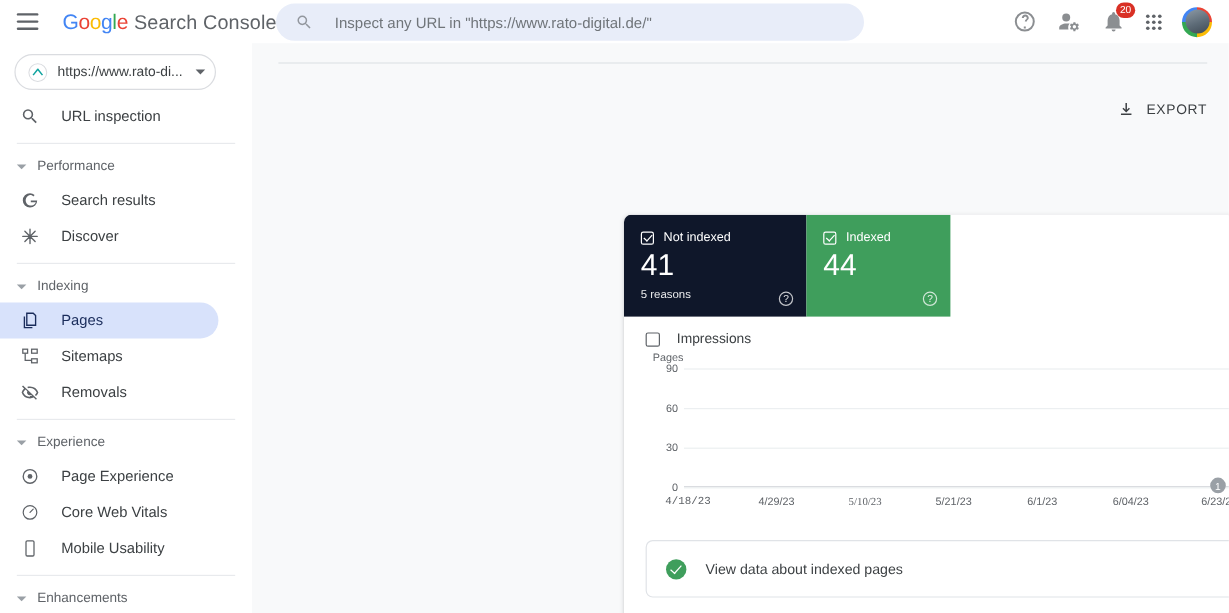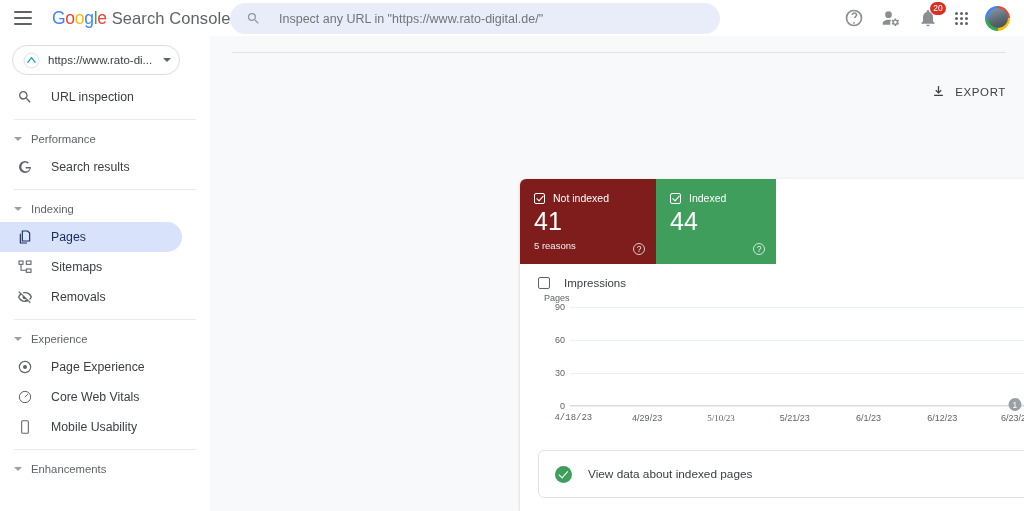--- a/index.html
+++ b/index.html
@@ -122,21 +122,21 @@
   
   .card {
     position: absolute; left: 310px; top: 143px; width: 620px; bottom: 0;
     background: #fff; border-radius: 6px 6px 0 0;
     box-shadow: 0 1px 2px rgba(60,64,67,.16), 0 1px 3px 1px rgba(60,64,67,.08);
   }
 
   
   .tiles { display: flex; height: 85px; border-radius: 6px 6px 0 0; overflow: hidden; }
   .tile { position: relative; padding: 13px 14px 0 14px; cursor: pointer; }
-  .tile.notidx { width: 136px; background: #7f1d1d; }
+  .tile.notidx { width: 152px; background: #0f172a; }
   .tile.idx { width: 120px; background: #3f9e5c; }
   .tile .tlabel { display: flex; align-items: center; font-size: 10.5px; color: #fff; }
   .cbox {
     width: 11px; height: 11px; border: 1.3px solid #fff; border-radius: 2px;
     margin-right: 8px; position: relative; flex: 0 0 auto;
   }
   .cbox::after {
     content: ""; position: absolute; left: 3px; top: 0.5px; width: 3px; height: 6px;
     border: solid #fff; border-width: 0 1.3px 1.3px 0; transform: rotate(42deg);
   }
@@ -275,20 +275,30 @@
       <span class="tri"></span>
       <span>Performance</span>
     </div>
     <div class="navitem">
       <span class="ni">
         <svg viewBox="0 0 24 24" style="width:16px;height:16px">
           <path fill="#5f6368" d="M12 3a9 9 0 109 9h-8v2.4h6.3A6.6 6.6 0 1112 5.4c1.6 0 3 .6 4.1 1.6l1.7-1.7A9 9 0 0012 3z"></path>
         </svg>
       </span>
       <span>Search results</span>
+    </div>
+    <div class="navitem">
+      <span class="ni">
+        <svg viewBox="0 0 24 24" style="width:16px;height:16px">
+          <g stroke="#5f6368" stroke-width="1.7" stroke-linecap="round">
+            <path d="M12 3v18M3 12h18M5.6 5.6l12.8 12.8M18.4 5.6L5.6 18.4"></path>
+          </g>
+        </svg>
+      </span>
+      <span>Discover</span>
     </div>
 
     <div class="divider"></div>
 
     <div class="grouphead">
       <span class="tri"></span>
       <span>Indexing</span>
     </div>
     <div class="navitem active">
       <span class="ni">
@@ -745,21 +755,21 @@
             <div class="ytick" style="top: 33.3333%;">60</div>
             <div class="gridline" style="top: 0%;"></div>
             <div class="ytick" style="top: 0%;">90</div>
           </div>
         <div class="xaxis" id="xaxis">
             <div class="xtick" style="left: 0.609756%; font-family: Liberation Mono, monospace;">4/18/23</div>
             <div class="xtick" style="left: 14.0244%;">4/29/23</div>
             <div class="xtick" style="left: 27.439%; font-family: Liberation Serif, serif;">5/10/23</div>
             <div class="xtick" style="left: 40.8537%;">5/21/23</div>
             <div class="xtick" style="left: 54.2683%;">6/1/23</div>
-            <div class="xtick" style="left: 67.6829%;">6/12/23</div>
+            <div class="xtick" style="left: 67.6829%;">6/04/23</div>
             <div class="xtick" style="left: 81.0976%;">6/23/23</div>
           </div>
       <div class="annot" style="left: 81.0976%;">1</div>
         </div>
 
       <div class="callout">
         <span class="checkcircle"></span>
         <span class="calloutlabel">View data about indexed pages</span>
 
       </div>

